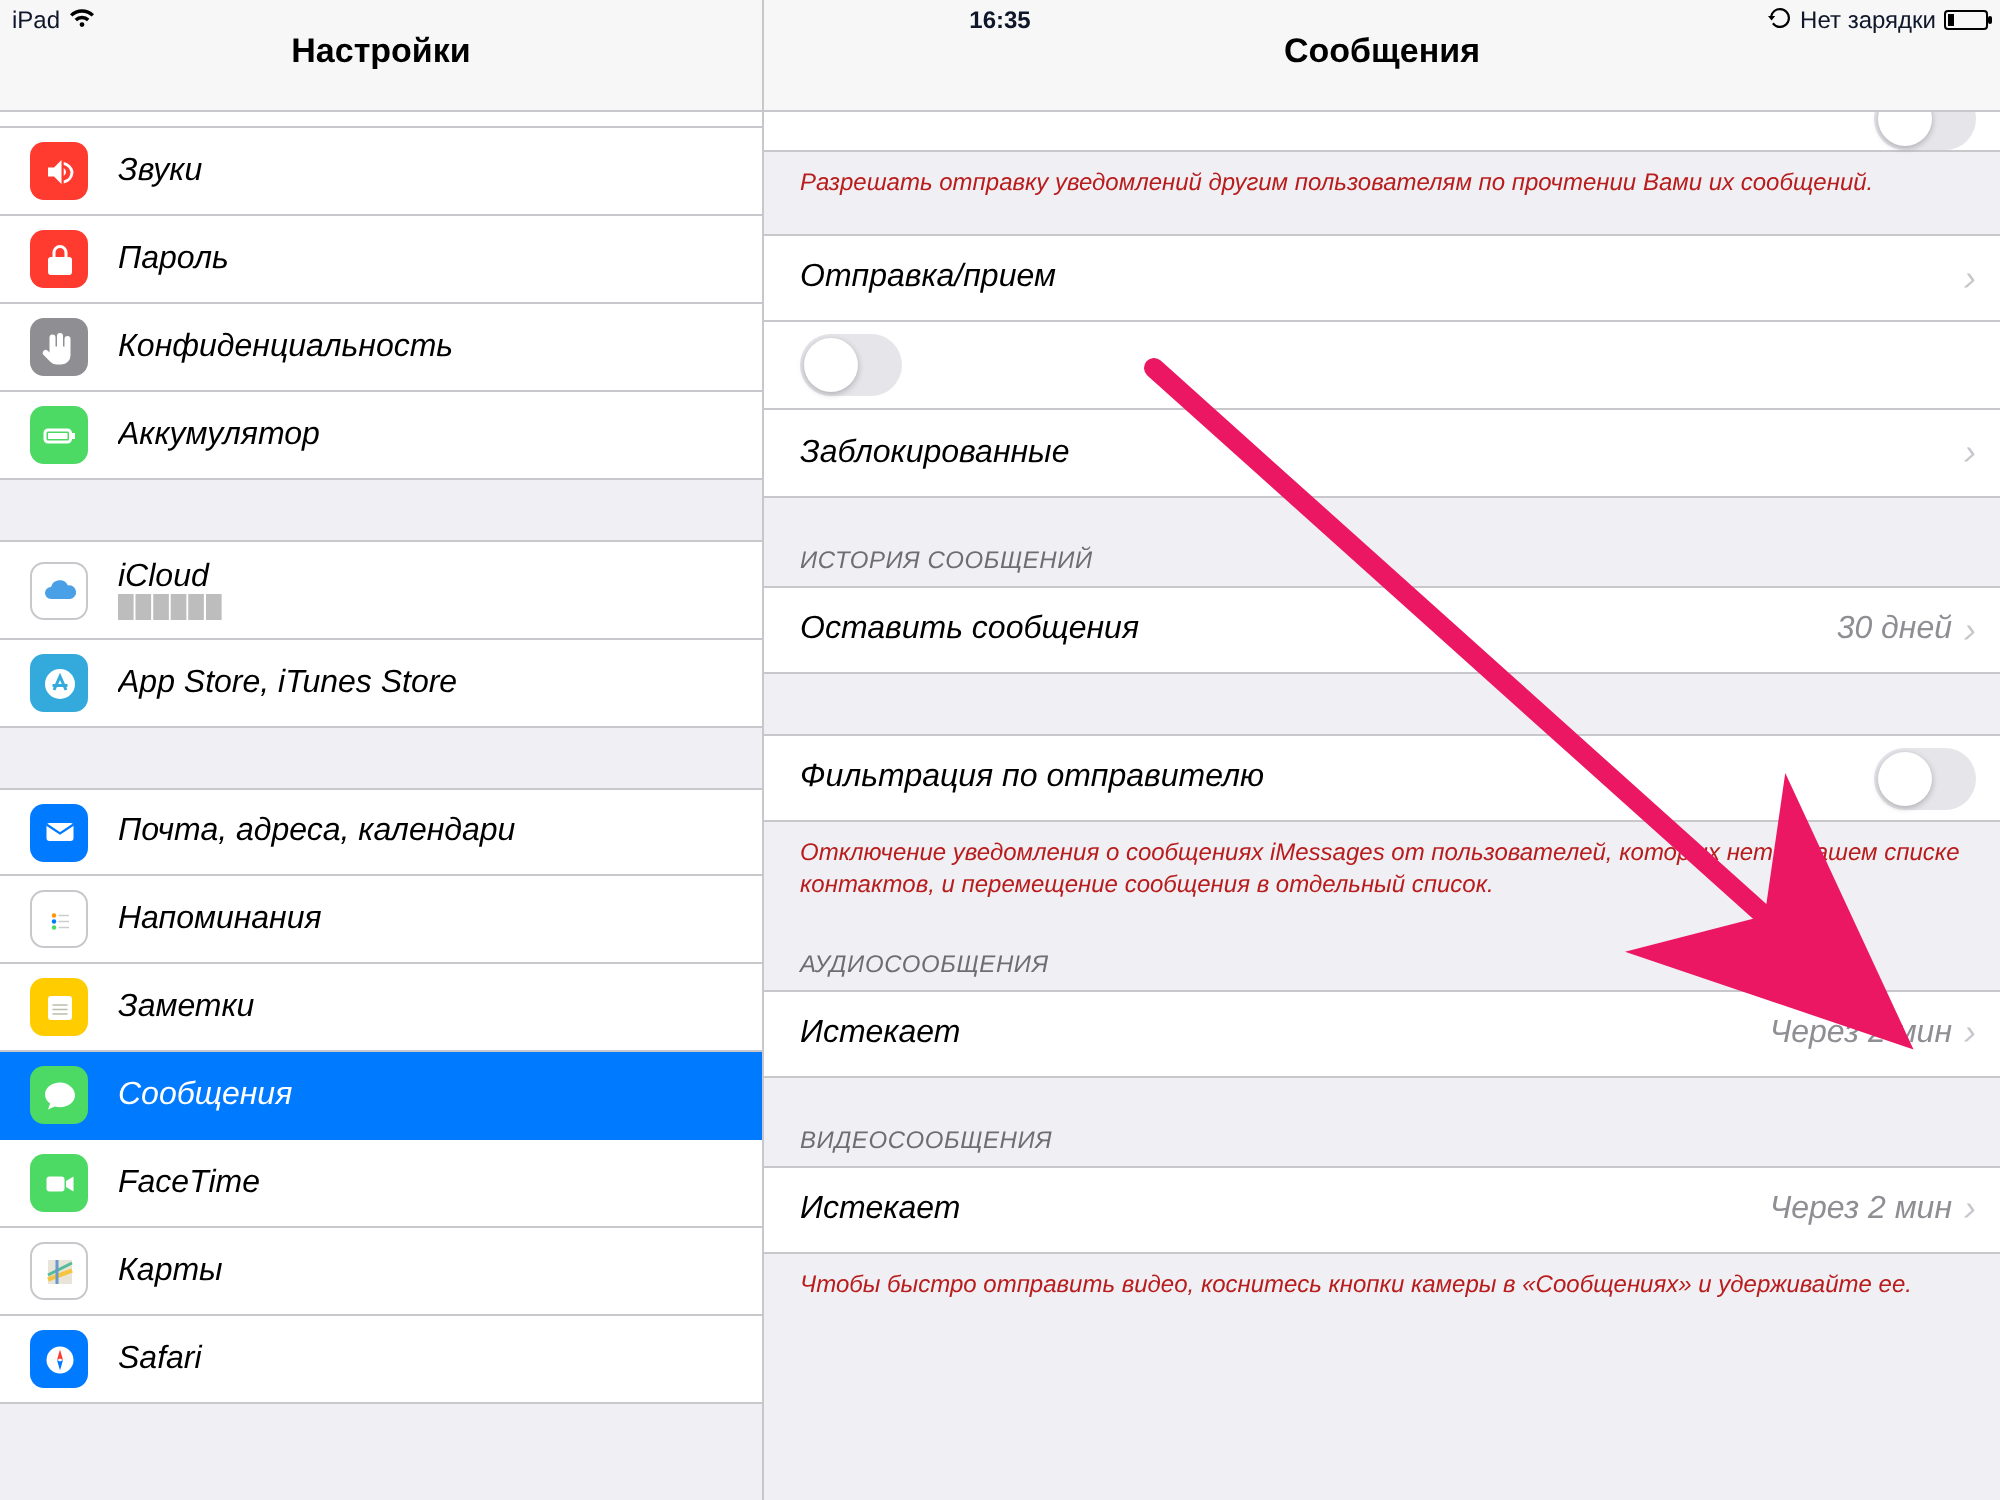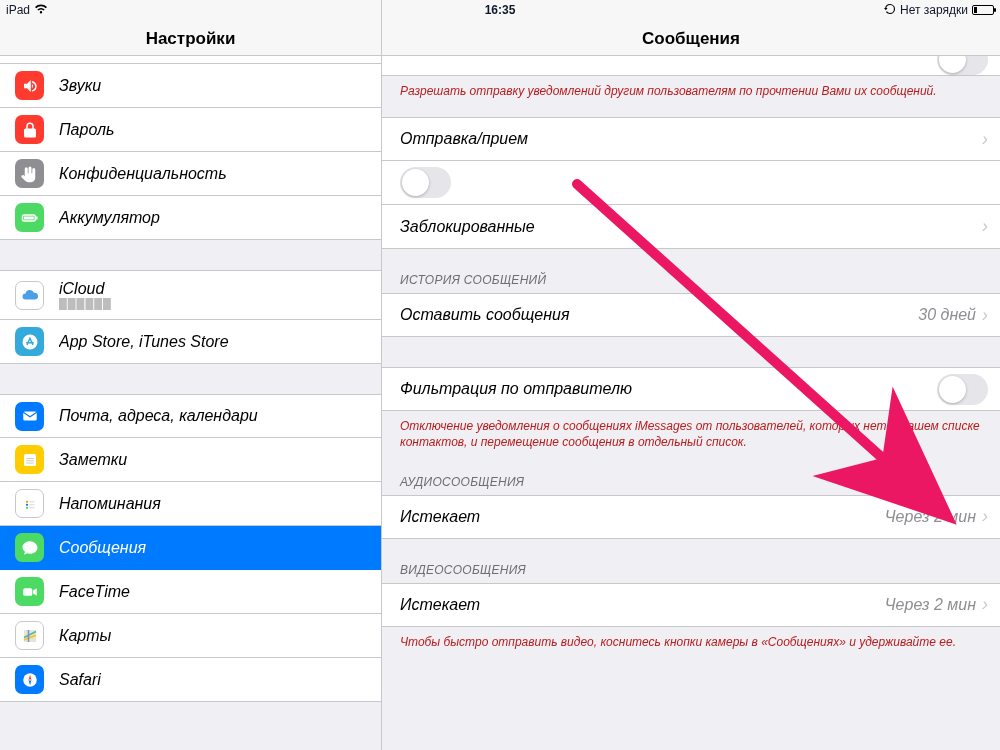--- a/index.html
+++ b/index.html
@@ -11,21 +11,21 @@
 .statusbar .sb-right { margin-left:auto; display:flex; align-items:center; gap:4px; font-size:12px;}
 .wifi-icon, .sync-icon { display:inline-block; }
 .battery { width:22px; height:10px; border:1px solid #000; border-radius:2px; position:relative; display:inline-block;}
 .battery::after{content:"";position:absolute;right:-3px;top:2px;width:2px;height:4px;background:#000;border-radius:1px;}
 .battery .fill{position:absolute;left:1px;top:1px;bottom:1px;width:3px;background:#000;}
 
 .container { display:flex; width:100%; height:100%; }
 .sidebar { width:382px; height:100%; background:#efeff4; border-right:1px solid #c8c7cc; overflow:hidden; display:flex; flex-direction:column;}
 .detail { flex:1; height:100%; background:#efeff4; overflow:hidden; display:flex; flex-direction:column; position:relative;}
 
-.header { height:56px; display:flex; align-items:flex-end; justify-content:center; padding-bottom:6px; border-bottom:1px solid #c8c7cc; background:#f7f7f7; position:relative; z-index:10;}
+.header { height:56px; display:flex; align-items:flex-end; justify-content:center; padding-bottom:19px; border-bottom:1px solid #c8c7cc; background:#f7f7f7; position:relative; z-index:10;}
 .header h1 { font-size:17px; font-weight:600; }
 .sidebar .header { background:#f7f7f7; }
 
 .scroller { flex:1; overflow-y:auto;font-style:italic; }
 .group-gap { height: 30px; }
 .group-gap-sm { height: 18px; }
 
 .row { background:#fff; height:44px; display:flex; align-items:center; padding:0 15px; border-bottom:0.5px solid #c8c7cc; position:relative; font-size:16px; color:#000;}
 .row.first-in-group { border-top:0.5px solid #c8c7cc; }
 .row.selected { background:#007aff; color:#fff; border-bottom-color:#007aff;}
@@ -151,43 +151,43 @@
         <div class="row first-in-group">
           <div class="icon-slot ic-blueA">
             <svg viewBox="0 0 24 24">
               <rect x="3" y="6" width="18" height="12" rx="2" fill="#fff"></rect>
               <path d="M3 7l9 6 9-6" stroke="#007aff" stroke-width="1.5" fill="none"></path>
             </svg>
           </div>
           <span class="label">Почта, адреса, календари</span>
         </div>
         <div class="row">
-          <div class="icon-slot ic-yellow">
-            <svg viewBox="0 0 24 24">
-              <rect x="4" y="4" width="16" height="16" rx="2" fill="#fff"></rect>
-              <line x1="7" y1="10" x2="17" y2="10" stroke="#bba"></line>
-              <line x1="7" y1="13" x2="17" y2="13" stroke="#bba"></line>
-              <line x1="7" y1="16" x2="17" y2="16" stroke="#bba"></line>
-            </svg>
-          </div>
-          <span class="label">Заметки</span>
-        </div>
-        <div class="row">
           <div class="icon-slot ic-white">
             <svg viewBox="0 0 24 24">
               <rect x="4" y="4" width="16" height="16" rx="2" fill="#fff"></rect>
               <circle cx="8" cy="9" r="1.5" fill="#ff9500"></circle>
               <circle cx="8" cy="13" r="1.5" fill="#007aff"></circle>
               <circle cx="8" cy="17" r="1.5" fill="#4cd964"></circle>
               <line x1="11" y1="9" x2="18" y2="9" stroke="#ccc"></line>
               <line x1="11" y1="13" x2="18" y2="13" stroke="#ccc"></line>
               <line x1="11" y1="17" x2="18" y2="17" stroke="#ccc"></line>
             </svg>
           </div>
           <span class="label">Напоминания</span>
+        </div>
+        <div class="row">
+          <div class="icon-slot ic-yellow">
+            <svg viewBox="0 0 24 24">
+              <rect x="4" y="4" width="16" height="16" rx="2" fill="#fff"></rect>
+              <line x1="7" y1="10" x2="17" y2="10" stroke="#bba"></line>
+              <line x1="7" y1="13" x2="17" y2="13" stroke="#bba"></line>
+              <line x1="7" y1="16" x2="17" y2="16" stroke="#bba"></line>
+            </svg>
+          </div>
+          <span class="label">Заметки</span>
         </div>
         <div class="row selected">
           <div class="icon-slot ic-green">
             <svg viewBox="0 0 24 24">
               <path fill="#fff" d="M12 3C6.5 3 2 6.6 2 11c0 2.4 1.3 4.5 3.4 6L4 21l4.6-2c1.1.3 2.2.5 3.4.5 5.5 0 10-3.6 10-8S17.5 3 12 3z"></path>
             </svg>
           </div>
           <span class="label">Сообщения</span>
         </div>
         <div class="row">

